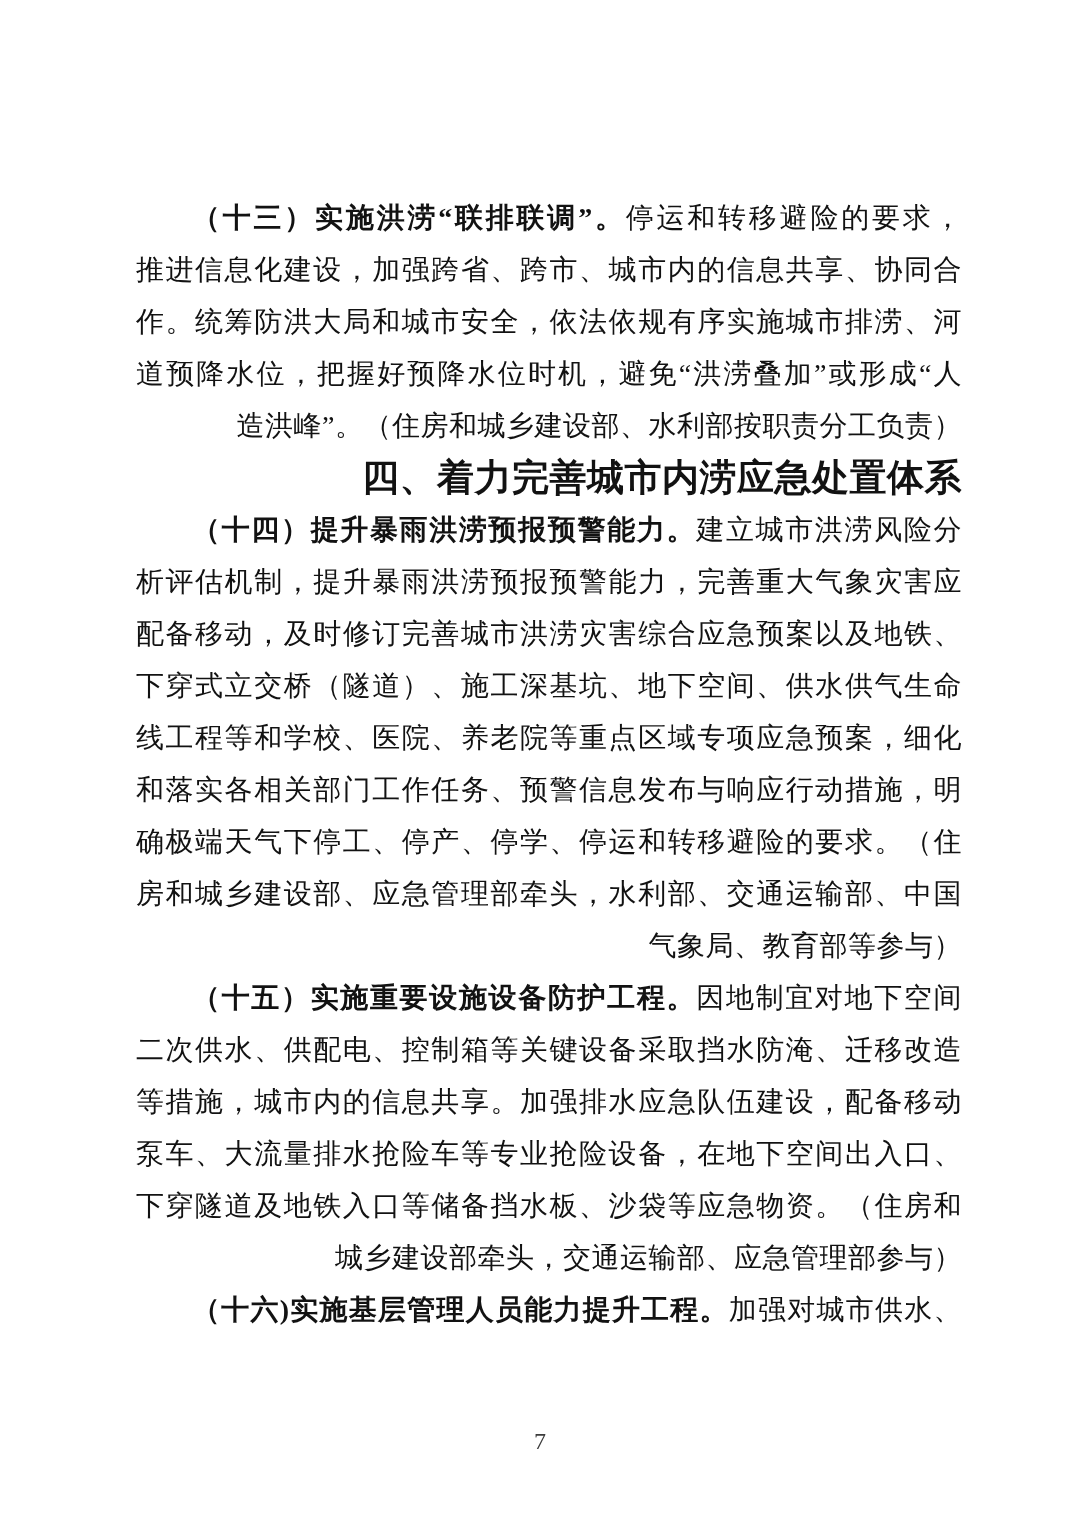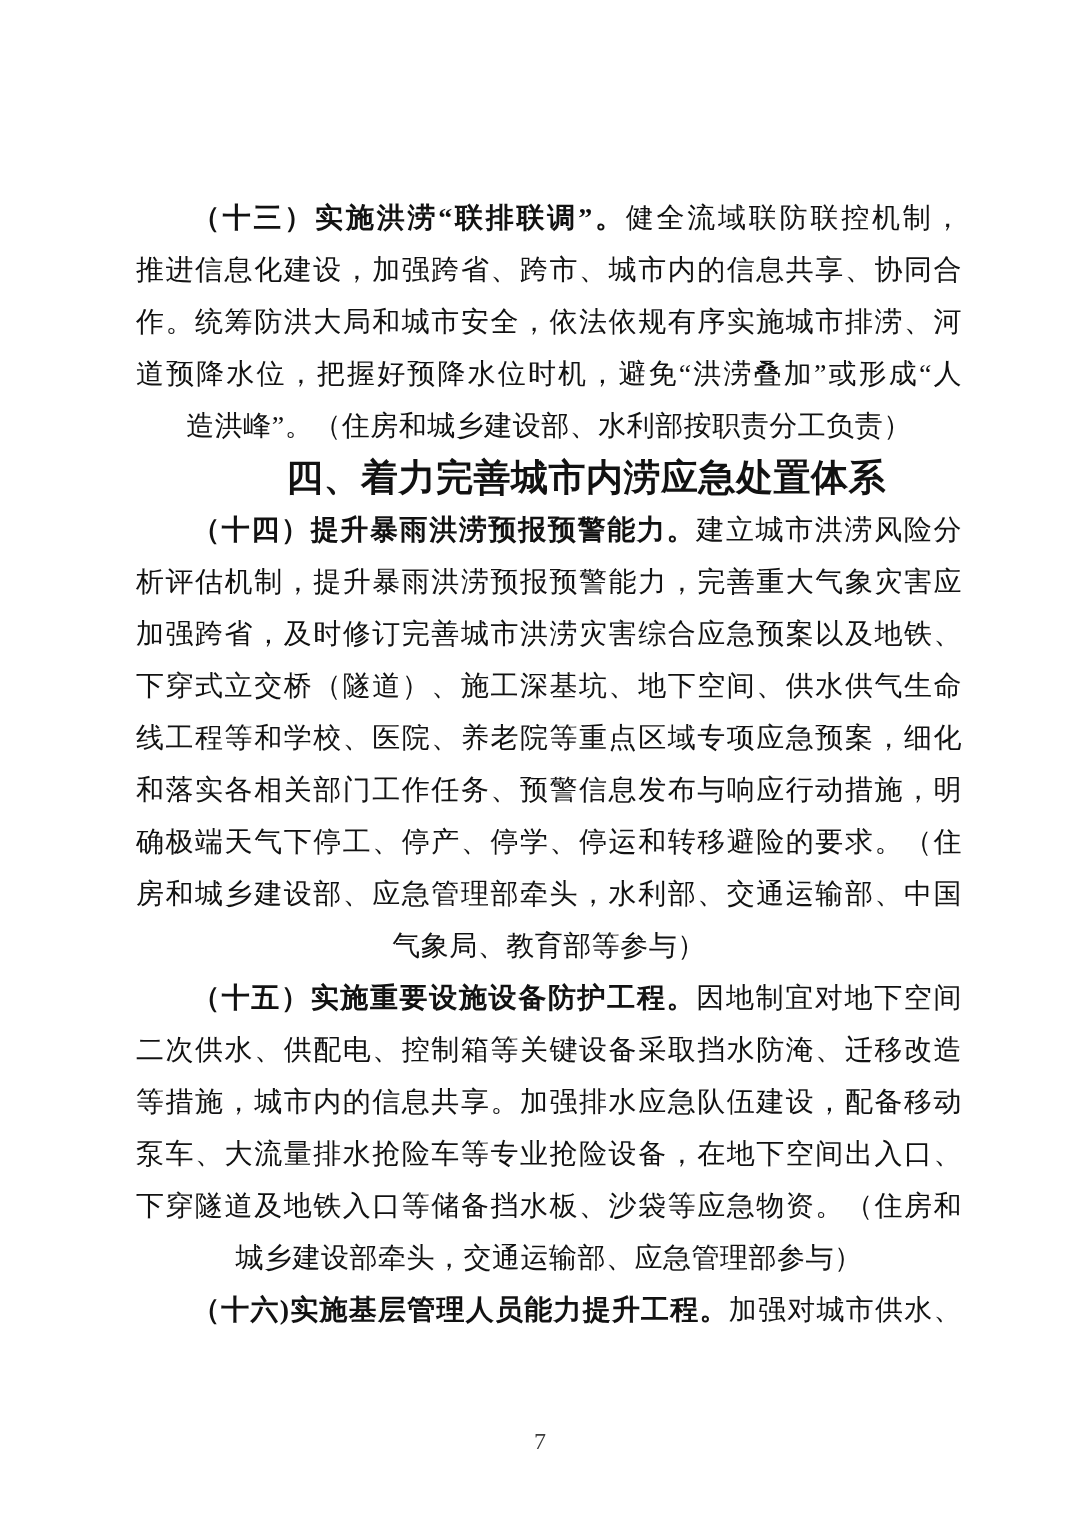--- a/index.html
+++ b/index.html
@@ -25,21 +25,21 @@
     position: absolute;
     left: 136px;
     top: 192px;
     width: 826px;
   }
   .line {
     font-size: 28px;
     line-height: 52px;
     height: 52px;
     white-space: normal;
-    text-align: center;
+    text-align: right;
     letter-spacing: 0.5px;
   }
   
   .line.just {
     text-align: justify;
     text-align-last: justify;
   }
   
   .line.first {
     text-indent: 2em;
@@ -64,31 +64,31 @@
     color: #3c3c3c;
     font-family: "Liberation Serif", serif;
   }
 </style>
 </head>
 <body>
 
 <div class="page">
   <div class="content">
 
-    <div class="line first just"><span class="lead">（十三）实施洪涝“联排联调”。</span><span>健全流域联防联控机制，</span></div>
+    <div class="line first just"><span class="lead">（十三）实施洪涝“联排联调”。</span><span>停运和转移避险的要求，</span></div>
     <div class="line just"><span>推进信息化建设，加强跨省、跨市、城市内的信息共享、协同合</span></div>
     <div class="line just"><span>作。统筹防洪大局和城市安全，依法依规有序实施城市排涝、河</span></div>
     <div class="line just"><span>道预降水位，把握好预降水位时机，避免“洪涝叠加”或形成“人</span></div>
     <div class="line"><span>造洪峰”。（住房和城乡建设部、水利部按职责分工负责）</span></div>
 
     <div class="line first heading">四、着力完善城市内涝应急处置体系</div>
 
     <div class="line first just"><span class="lead">（十四）提升暴雨洪涝预报预警能力。</span><span>建立城市洪涝风险分</span></div>
     <div class="line just"><span>析评估机制，提升暴雨洪涝预报预警能力，完善重大气象灾害应</span></div>
-    <div class="line just"><span>加强跨省，及时修订完善城市洪涝灾害综合应急预案以及地铁、</span></div>
+    <div class="line just"><span>配备移动，及时修订完善城市洪涝灾害综合应急预案以及地铁、</span></div>
     <div class="line just"><span>下穿式立交桥（隧道）、施工深基坑、地下空间、供水供气生命</span></div>
     <div class="line just"><span>线工程等和学校、医院、养老院等重点区域专项应急预案，细化</span></div>
     <div class="line just"><span>和落实各相关部门工作任务、预警信息发布与响应行动措施，明</span></div>
     <div class="line just"><span>确极端天气下停工、停产、停学、停运和转移避险的要求。（住</span></div>
     <div class="line just"><span>房和城乡建设部、应急管理部牵头，水利部、交通运输部、中国</span></div>
     <div class="line"><span>气象局、教育部等参与）</span></div>
 
     <div class="line first just"><span class="lead">（十五）实施重要设施设备防护工程。</span><span>因地制宜对地下空间</span></div>
     <div class="line just"><span>二次供水、供配电、控制箱等关键设备采取挡水防淹、迁移改造</span></div>
     <div class="line just"><span>等措施，城市内的信息共享。加强排水应急队伍建设，配备移动</span></div>

